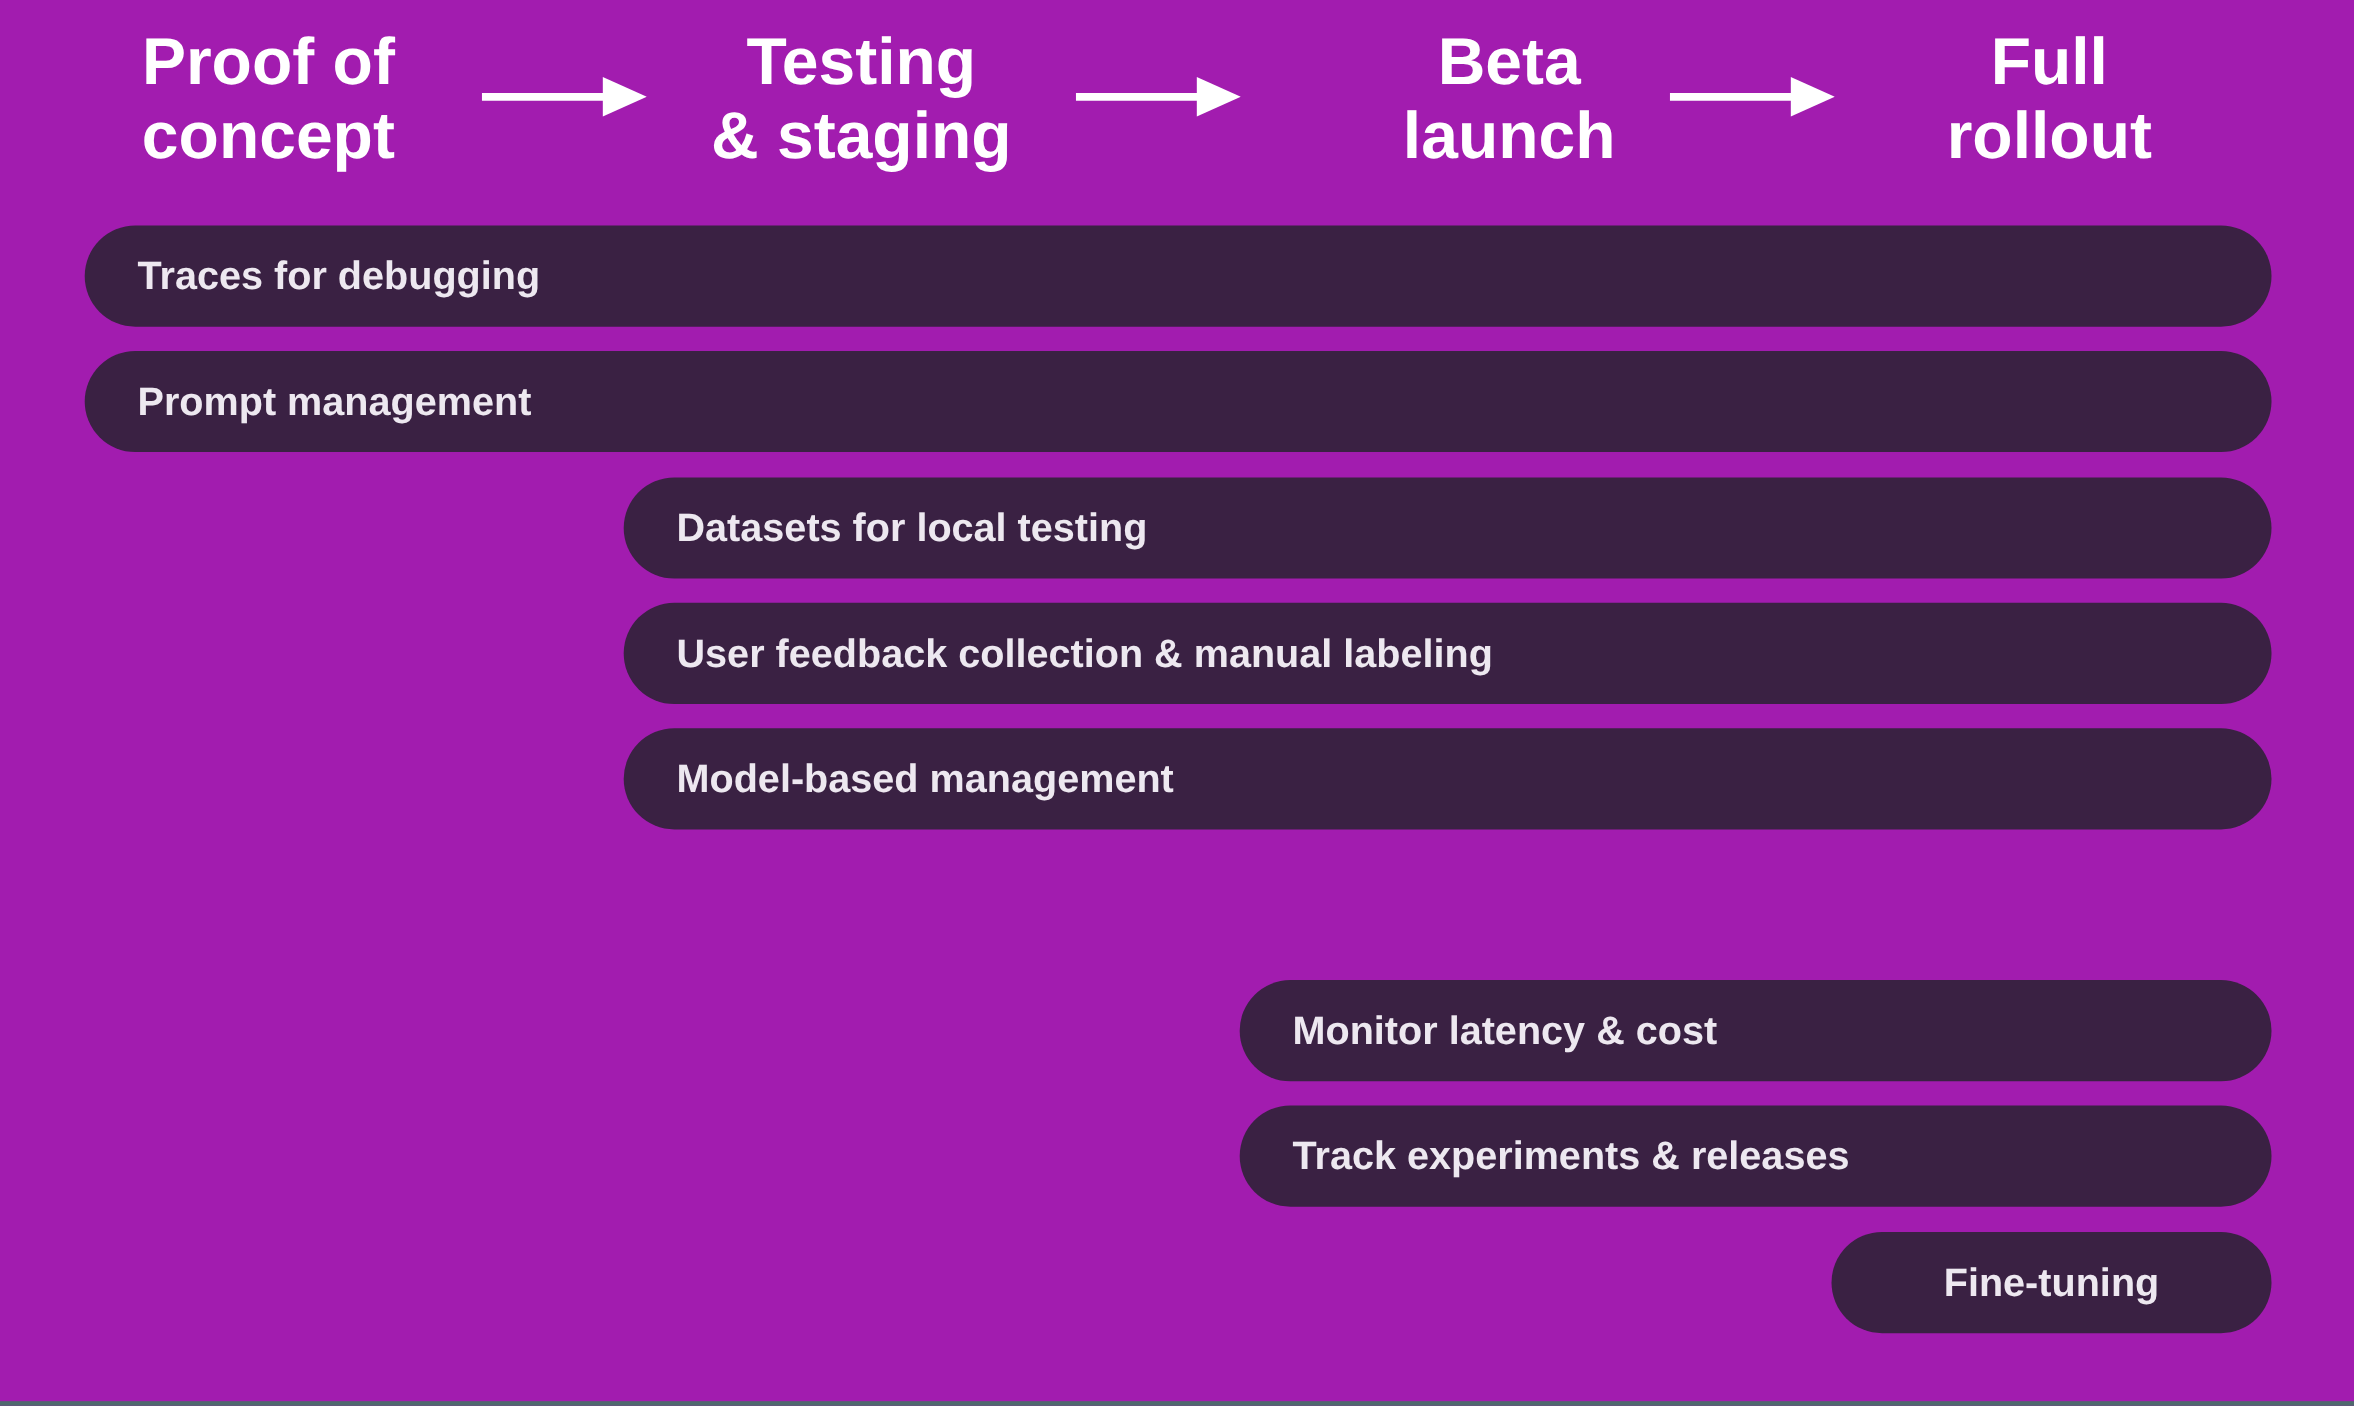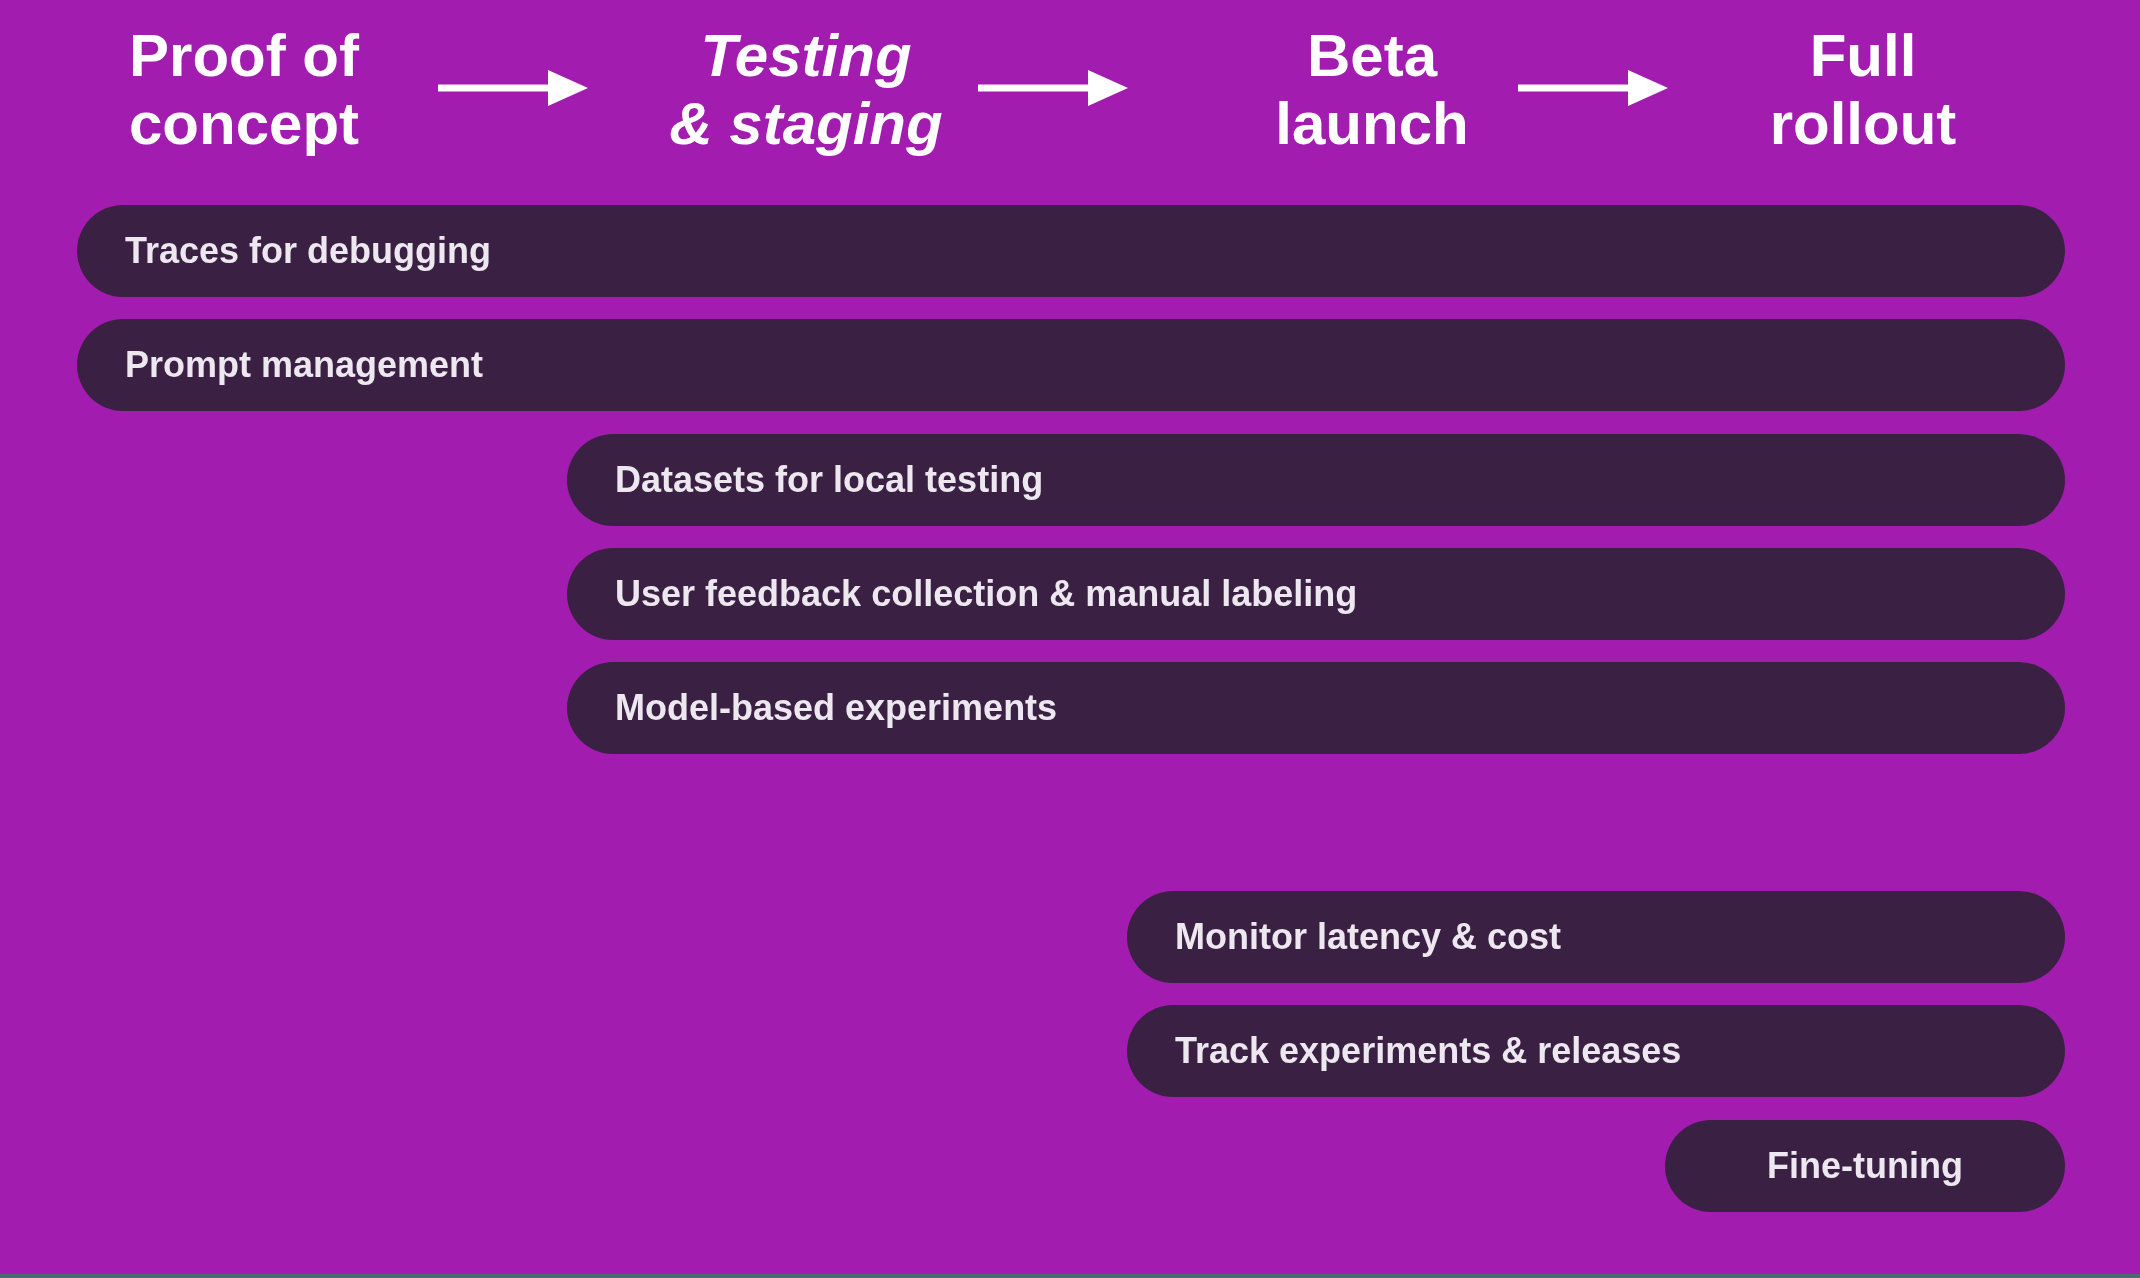--- a/index.html
+++ b/index.html
@@ -52,21 +52,21 @@
     justify-content: center;
   }
 </style>
 </head>
 <body>
 
 <div id="canvas">
 
   <div class="phase-header" style="left:-6px;">Proof of
 concept</div>
-  <div class="phase-header" style="left:556px;font-style:italic;">Testing
+  <div class="phase-header" style="left:533px;">Testing
 &amp; staging</div>
   <div class="phase-header" style="left:1122px;">Beta
 launch</div>
   <div class="phase-header" style="left:1613px;">Full
 rollout</div>
 
   <svg class="flow-arrow" style="left:438px;" viewBox="0 0 150 40">
     <line x1="0" y1="20" x2="112" y2="20" stroke="#FFFFFF" stroke-width="7"></line>
     <polygon points="110,2 150,20 110,38" fill="#FFFFFF"></polygon>
   </svg>
@@ -76,18 +76,18 @@
   </svg>
   <svg class="flow-arrow" style="left:1518px;" viewBox="0 0 150 40">
     <line x1="0" y1="20" x2="112" y2="20" stroke="#FFFFFF" stroke-width="7"></line>
     <polygon points="110,2 150,20 110,38" fill="#FFFFFF"></polygon>
   </svg>
 
   <div class="bar" style="left:77px;   top:205px;  width:1988px;">Traces for debugging</div>
   <div class="bar" style="left:77px;   top:319px;  width:1988px;">Prompt management</div>
   <div class="bar" style="left:567px;  top:434px;  width:1498px;">Datasets for local testing</div>
   <div class="bar" style="left:567px;  top:548px;  width:1498px;">User feedback collection &amp; manual labeling</div>
-  <div class="bar" style="left:567px;  top:662px;  width:1498px;">Model-based experiments</div>
+  <div class="bar" style="left:567px;  top:662px;  width:1498px;">Model-based management</div>
   <div class="bar" style="left:1127px; top:891px;  width:938px;">Monitor latency &amp; cost</div>
   <div class="bar" style="left:1127px; top:1005px; width:938px;">Track experiments &amp; releases</div>
   <div class="bar centered" style="left:1665px; top:1120px; width:400px;">Fine-tuning</div>
 
 </div>
 
 </body></html>

